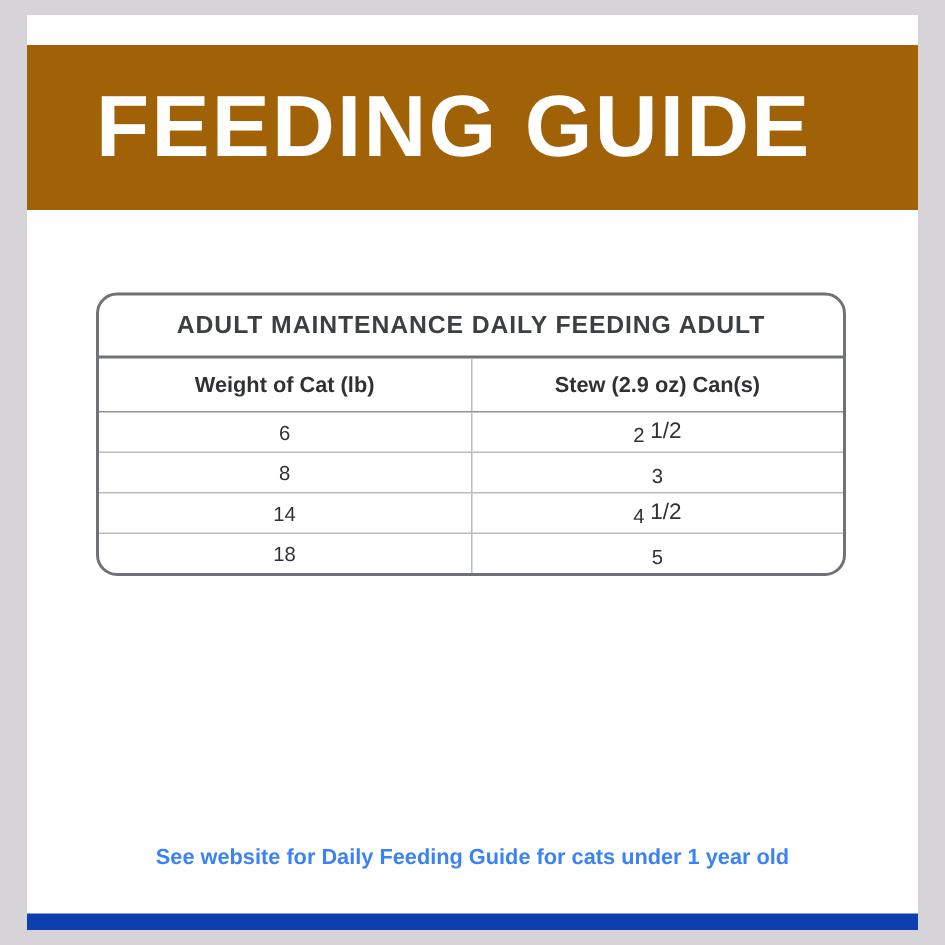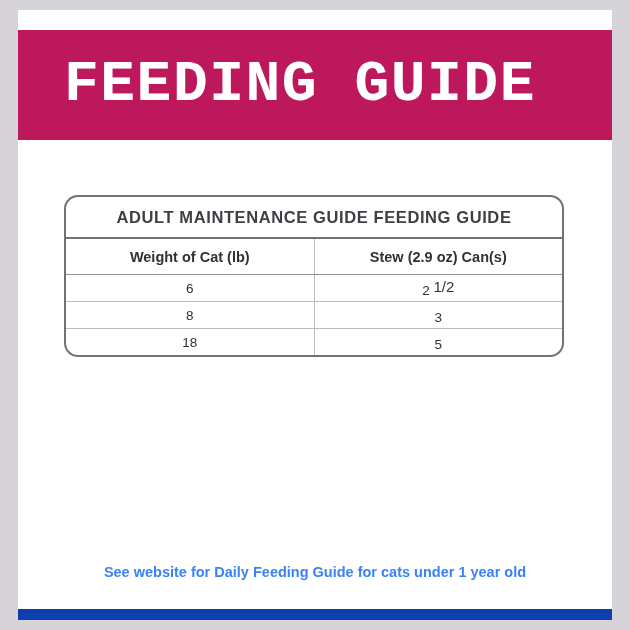--- a/index.html
+++ b/index.html
@@ -21,26 +21,25 @@
     height: 610px;
     background: #ffffff;
     box-sizing: border-box;
   }
   .header-band {
     position: absolute;
     left: 0;
     top: 20px;
     width: 594px;
     height: 110px;
-    background: #be185d;
+    background: #a16207;
     display: flex;
     align-items: center;
     padding-left: 46px;
     box-sizing: border-box;
-    font-family: Liberation Mono, monospace;
   }
   .header-title {
     color: #ffffff;
     font-size: 58px;
     font-weight: bold;
     letter-spacing: 1.5px;
     line-height: 1;
     white-space: nowrap;
   }
   .footer-band {
@@ -125,38 +124,42 @@
 </head>
 <body>
 
 <div class="page">
 
   <div class="header-band">
     <div class="header-title">FEEDING GUIDE</div>
   </div>
 
   <div class="table-card">
-    <div class="table-card-title">ADULT MAINTENANCE GUIDE FEEDING GUIDE</div>
+    <div class="table-card-title">ADULT MAINTENANCE DAILY FEEDING ADULT</div>
     <table class="fg">
       <thead>
         <tr>
           <th>Weight of Cat (lb)</th>
           <th>Stew (2.9 oz) Can(s)</th>
         </tr>
       </thead>
       <tbody>
         <tr>
           <td>6</td>
           <td><span>2</span> <span class="frac">1/2</span></td>
         </tr>
         <tr>
           <td>8</td>
           <td><span>3</span> <span class="frac"></span></td>
         </tr>
         <tr>
+          <td>14</td>
+          <td><span>4</span> <span class="frac">1/2</span></td>
+        </tr>
+        <tr>
           <td>18</td>
           <td><span>5</span> <span class="frac"></span></td>
         </tr>
       </tbody>
     </table>
   </div>
 
   <div class="note">See website for Daily Feeding Guide for cats under 1 year old</div>
 
   <div class="footer-band"></div>

